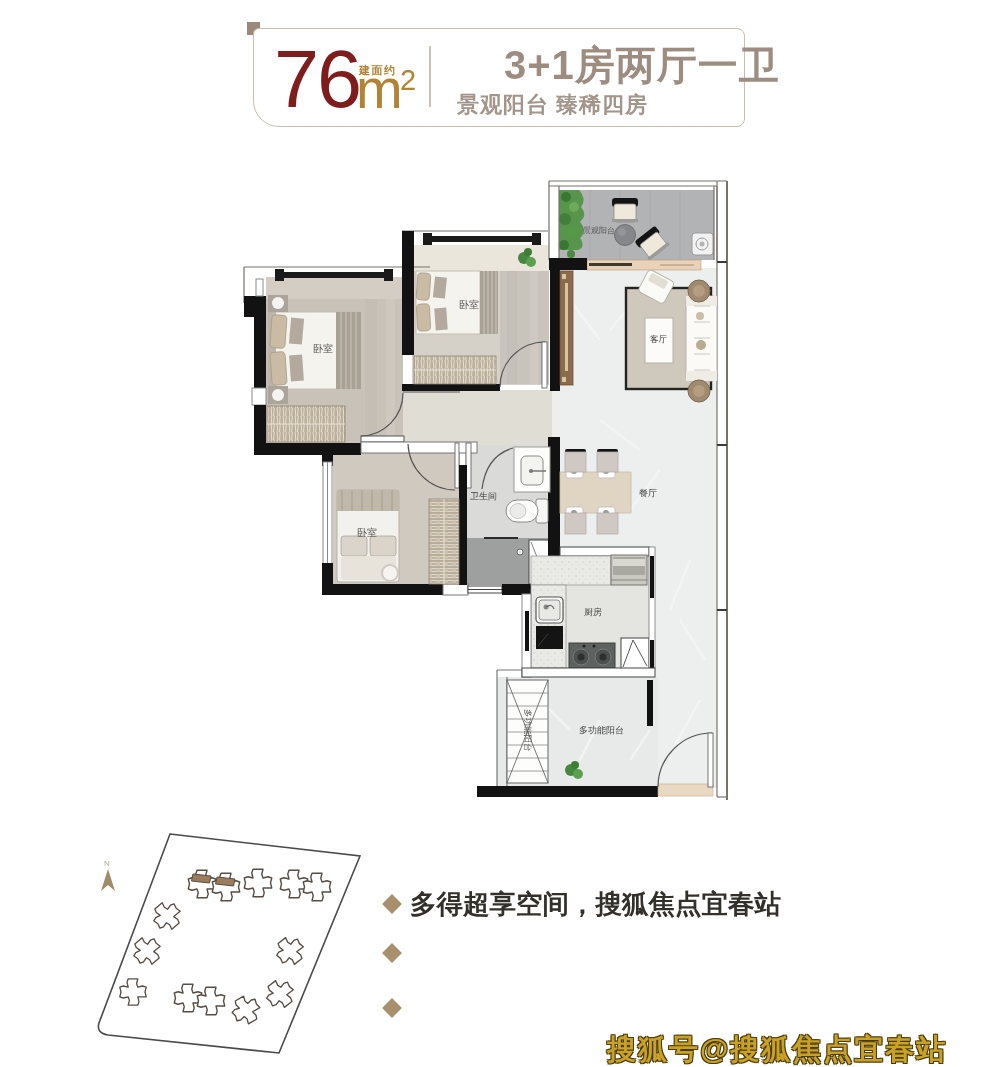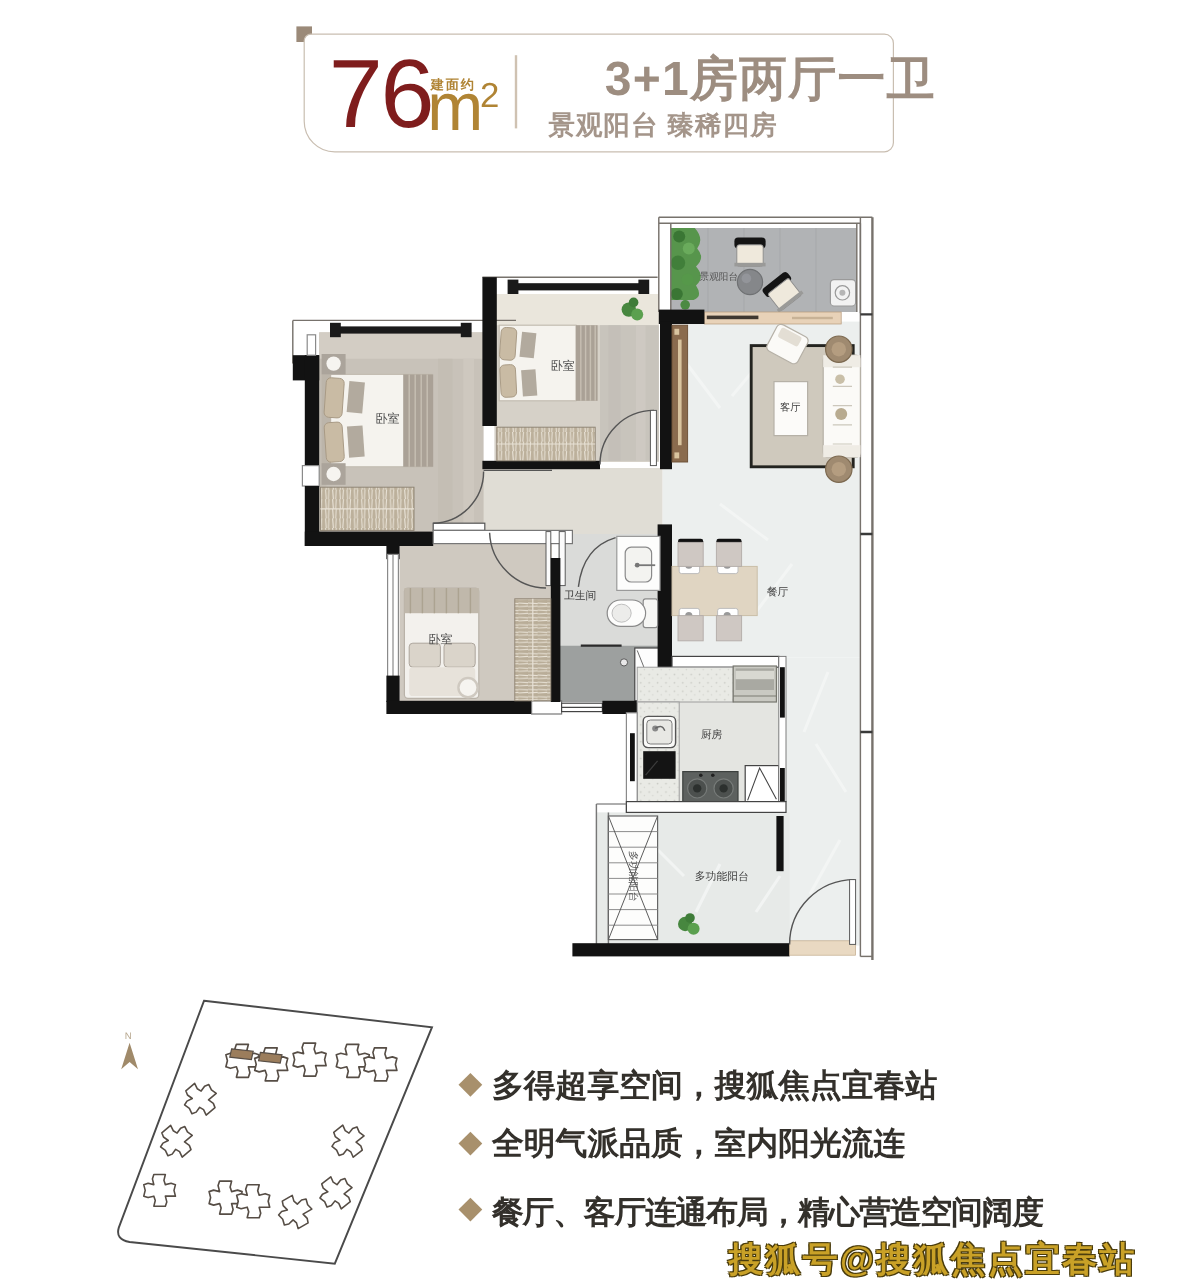--- a/index.html
+++ b/index.html
@@ -24,24 +24,22 @@
 <div class="abs" style="left:429px;top:46px;width:2px;height:61px;background:#cfc2b2;"></div>
 
 <div class="abs" style="left:456px;top:38px;width:300px;font-size:40px;font-weight:bold;color:#9d8d80;letter-spacing:1px;margin-left:48px;">3+1房两厅一卫</div>
 
 <div class="abs" style="left:457px;top:90px;width:290px;font-size:22px;font-weight:bold;color:#a4958a;letter-spacing:1px;">景观阳台 臻稀四房</div>
 
 <div class="abs" style="left:385px;top:897px;width:14px;height:14px;background:#a8906c;transform:rotate(45deg);"></div>
 <div class="abs" style="left:410px;top:886px;font-size:26.5px;font-weight:bold;color:#33302b;letter-spacing:0px;">多得超享空间，搜狐焦点宜春站</div>
 
 <div class="abs" style="left:385px;top:946px;width:14px;height:14px;background:#a8906c;transform:rotate(45deg);"></div>
-<div class="abs" style="left:410px;top:935px;font-size:26.5px;font-weight:bold;color:#33302b;">全明气派品质，室内阳光流连</div>
 
 <div class="abs" style="left:385px;top:1001px;width:14px;height:14px;background:#a8906c;transform:rotate(45deg);"></div>
-<div class="abs" style="left:410px;top:992px;font-size:26.5px;font-weight:bold;color:#33302b;letter-spacing:-1px;">餐厅、客厅连通布局，精心营造空间阔度</div>
 
 <div class="abs" style="left:607px;top:1030px;font-size:29px;font-weight:bold;color:#c9a127;
      text-shadow:1px 1px 0 #4a3c0c, -1px -1px 0 #4a3c0c, 1px -1px 0 #4a3c0c, -1px 1px 0 #4a3c0c;letter-spacing:2px;">搜狐号@搜狐焦点宜春站</div>
 
 <svg class="abs" style="left:0;top:0;" width="983" height="1067" viewBox="0 0 983 1067">
 <defs>
   <pattern id="wardH" width="6" height="8" patternUnits="userSpaceOnUse">
     <rect width="6" height="8" fill="#bcb09b"></rect>
           <path d="M1.2,0 L1.8,8 M4.2,0 L3.6,8" stroke="#e9e3d7" stroke-width="0.9"></path>
   </pattern>

